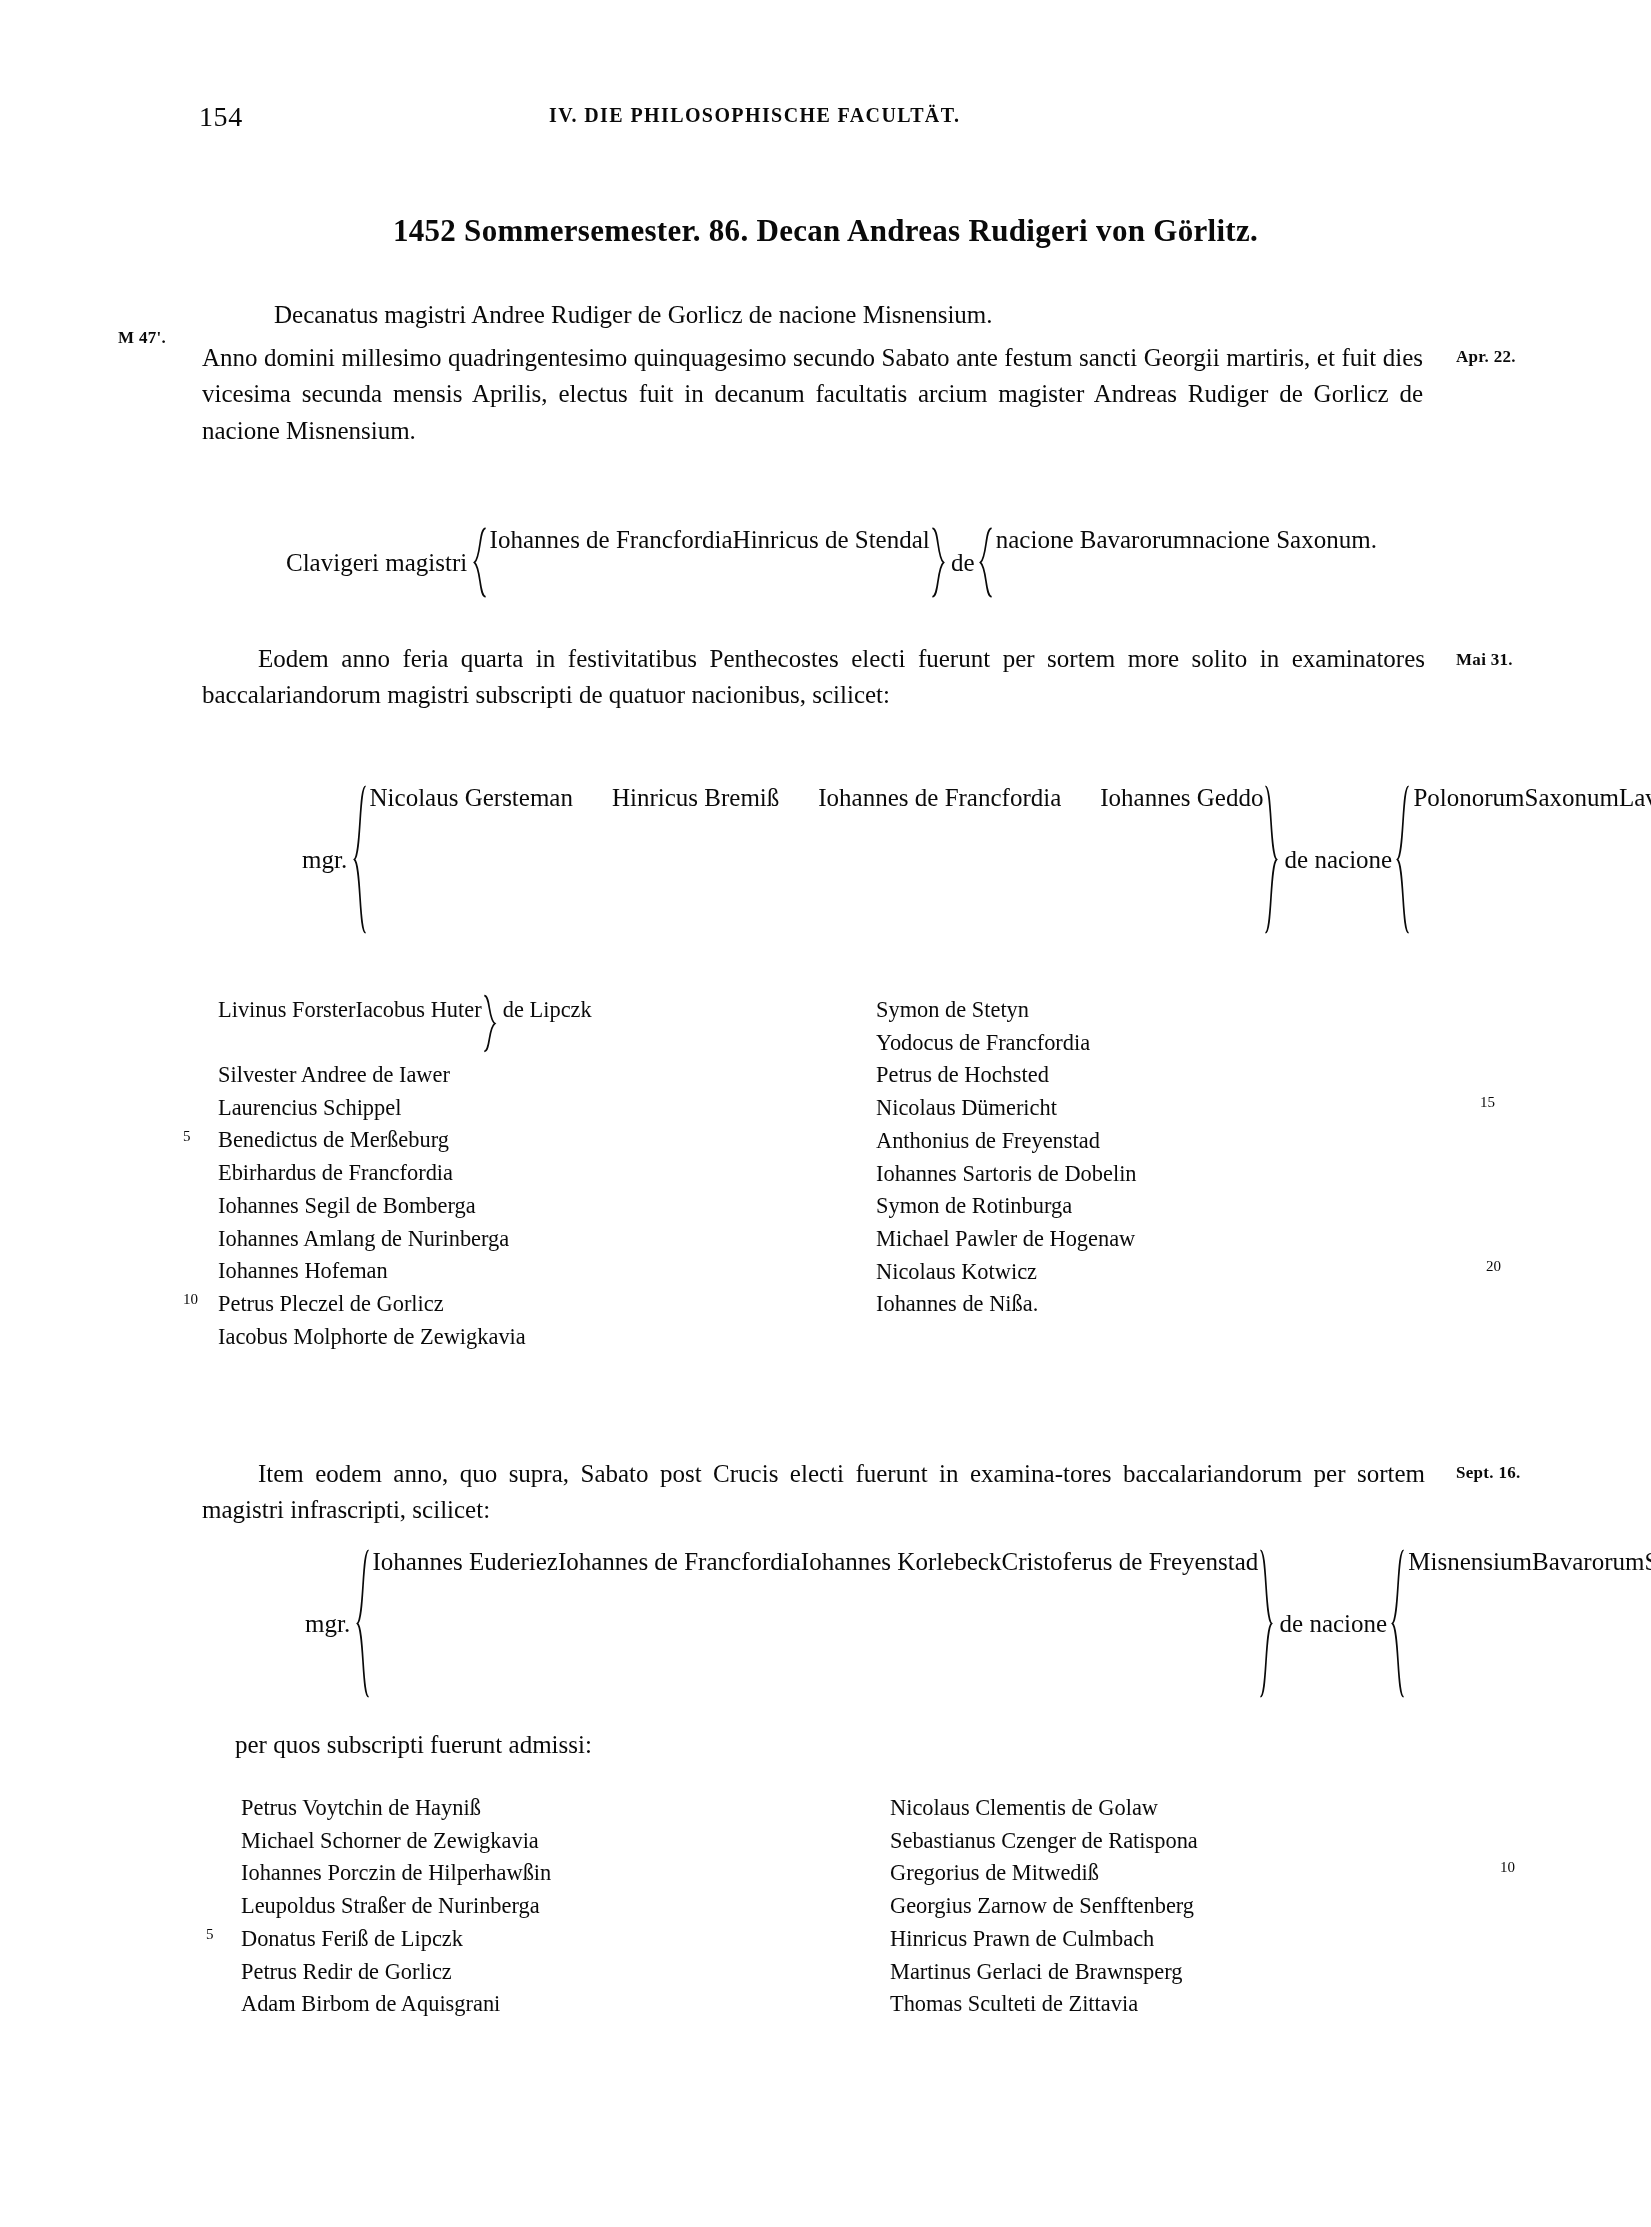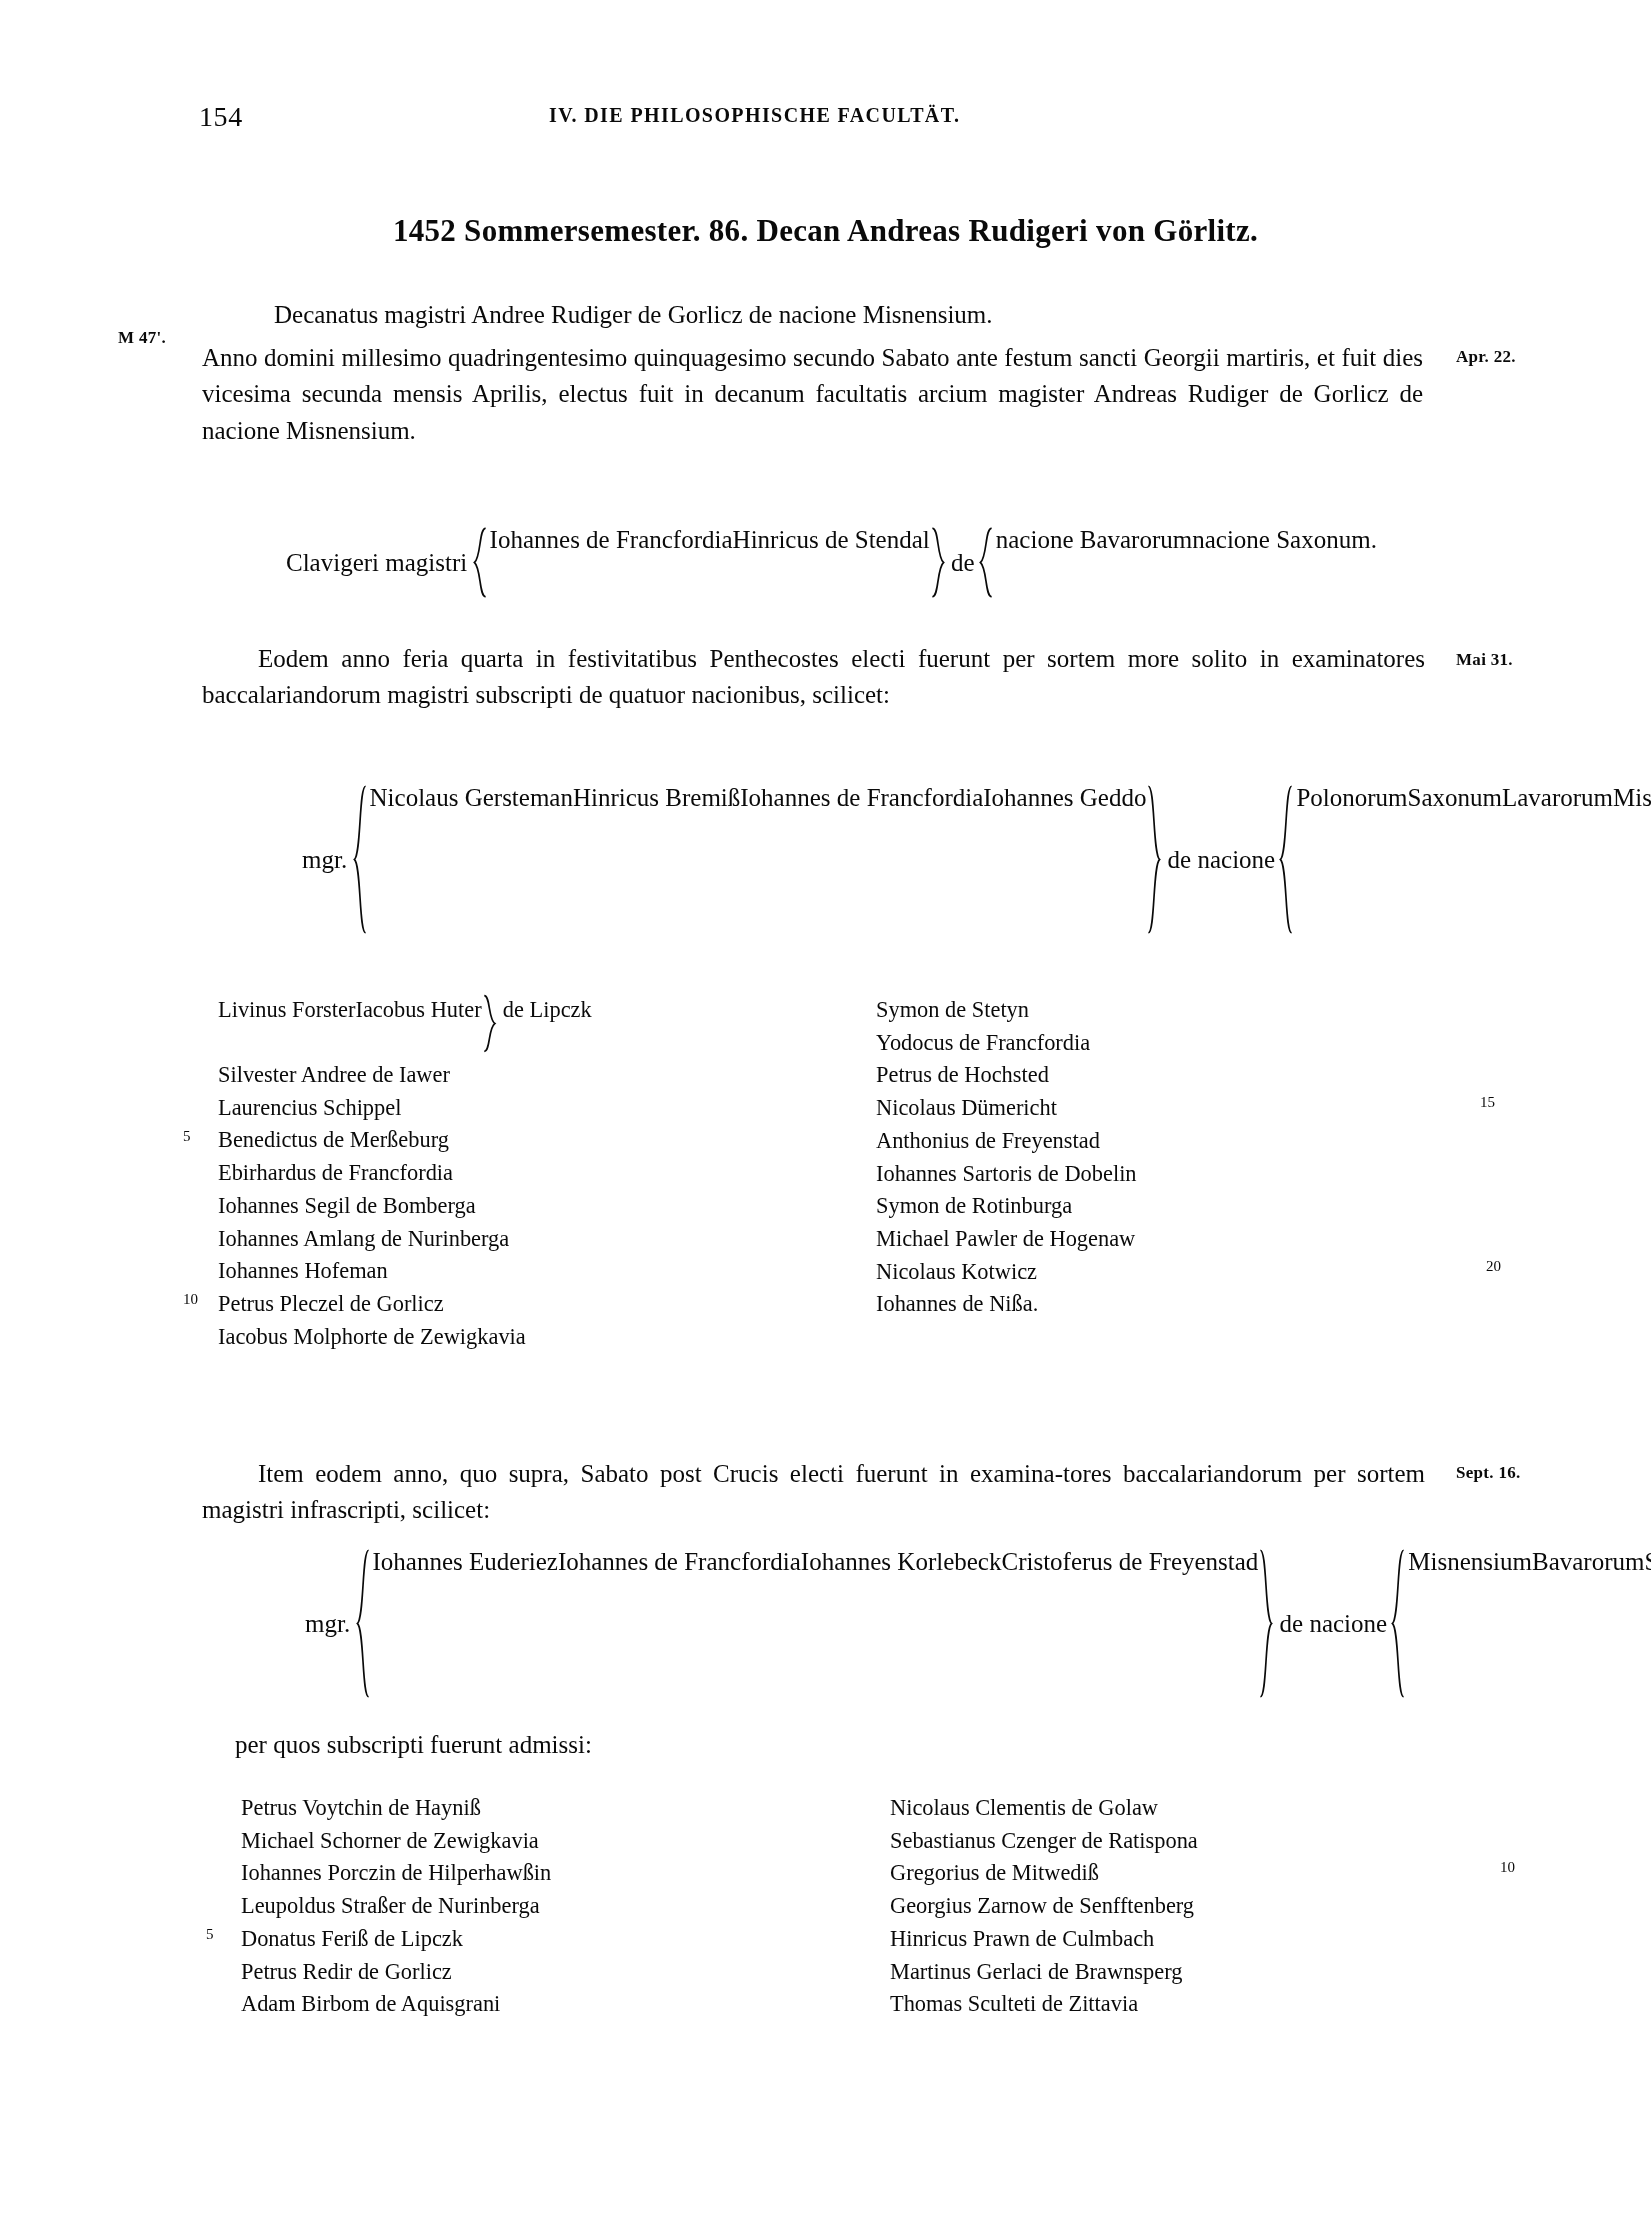--- a/index.html
+++ b/index.html
@@ -138,21 +138,21 @@
 
   <div class="marginal" style="left:1456px; top:650px;">Mai 31.</div>
 
   <div class="brace-row" style="left:302px; top:784px;">
     <span class="brace-label" style="align-self:center;">mgr.</span>
     <span class="brace">
       <svg width="17" height="151" viewBox="0 0 30 270">
           <path d="M26 4 C14 4 18 125 6 135 C18 145 14 266 26 266" fill="none" stroke="#0a0a0a" stroke-width="3"></path>
         </svg>
     </span>
-    <span class="brace-items" style="height:151px;">
+    <span class="brace-items" style="height:151px;gap:39px;">
       <div>Nicolaus Gersteman</div>
       <div>Hinricus Bremiß</div>
       <div>Iohannes de Francfordia</div>
       <div>Iohannes Geddo</div>
     </span>
     <span class="brace">
       <svg width="17" height="151" viewBox="0 0 30 270">
           <path d="M4 4 C16 4 12 125 24 135 C12 145 16 266 4 266" fill="none" stroke="#0a0a0a" stroke-width="3"></path>
         </svg>
     </span>

